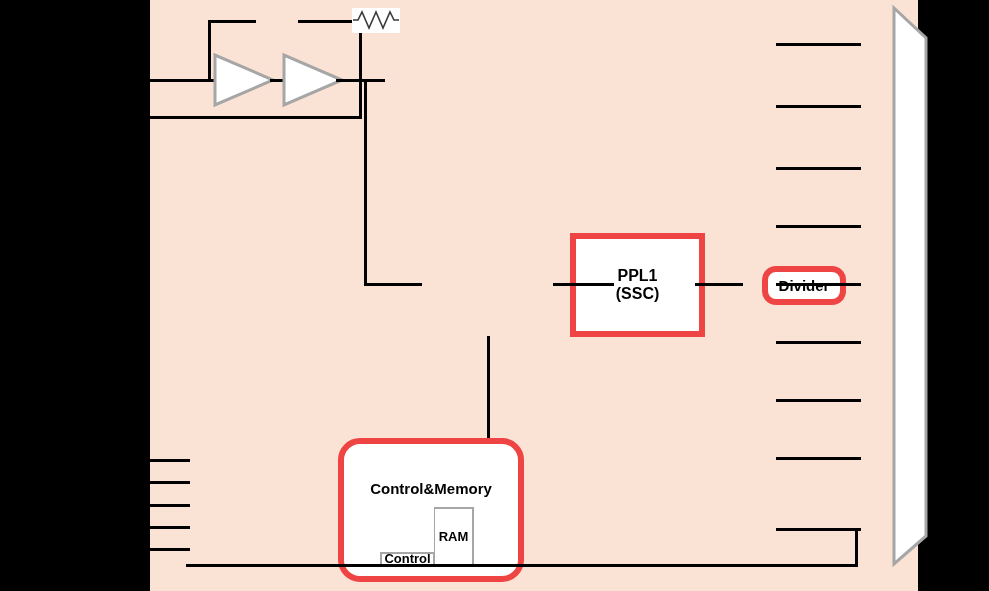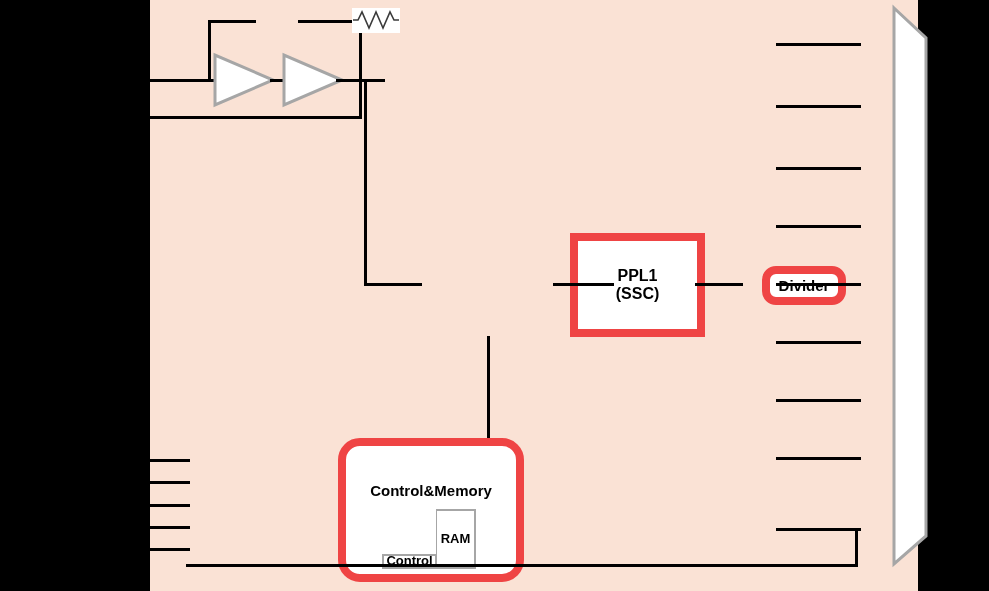--- a/index.html
+++ b/index.html
@@ -33,21 +33,21 @@
   .amp {
     position: absolute;
     background: transparent;
   }
   .amp svg { display: block; overflow: visible; }
 
   
   .blk {
     position: absolute;
     background: #FFFFFF;
-    border: 8px solid #ef4444;
+    border: 6px solid #ef4444;
     display: flex;
     align-items: center;
     justify-content: center;
     text-align: center;
     color: #000;
     font-weight: bold;
     line-height: 1.15;
   }
   .blk.rounded { border-radius: 14px; }
   .blk.rounded-lg { border-radius: 22px; }

